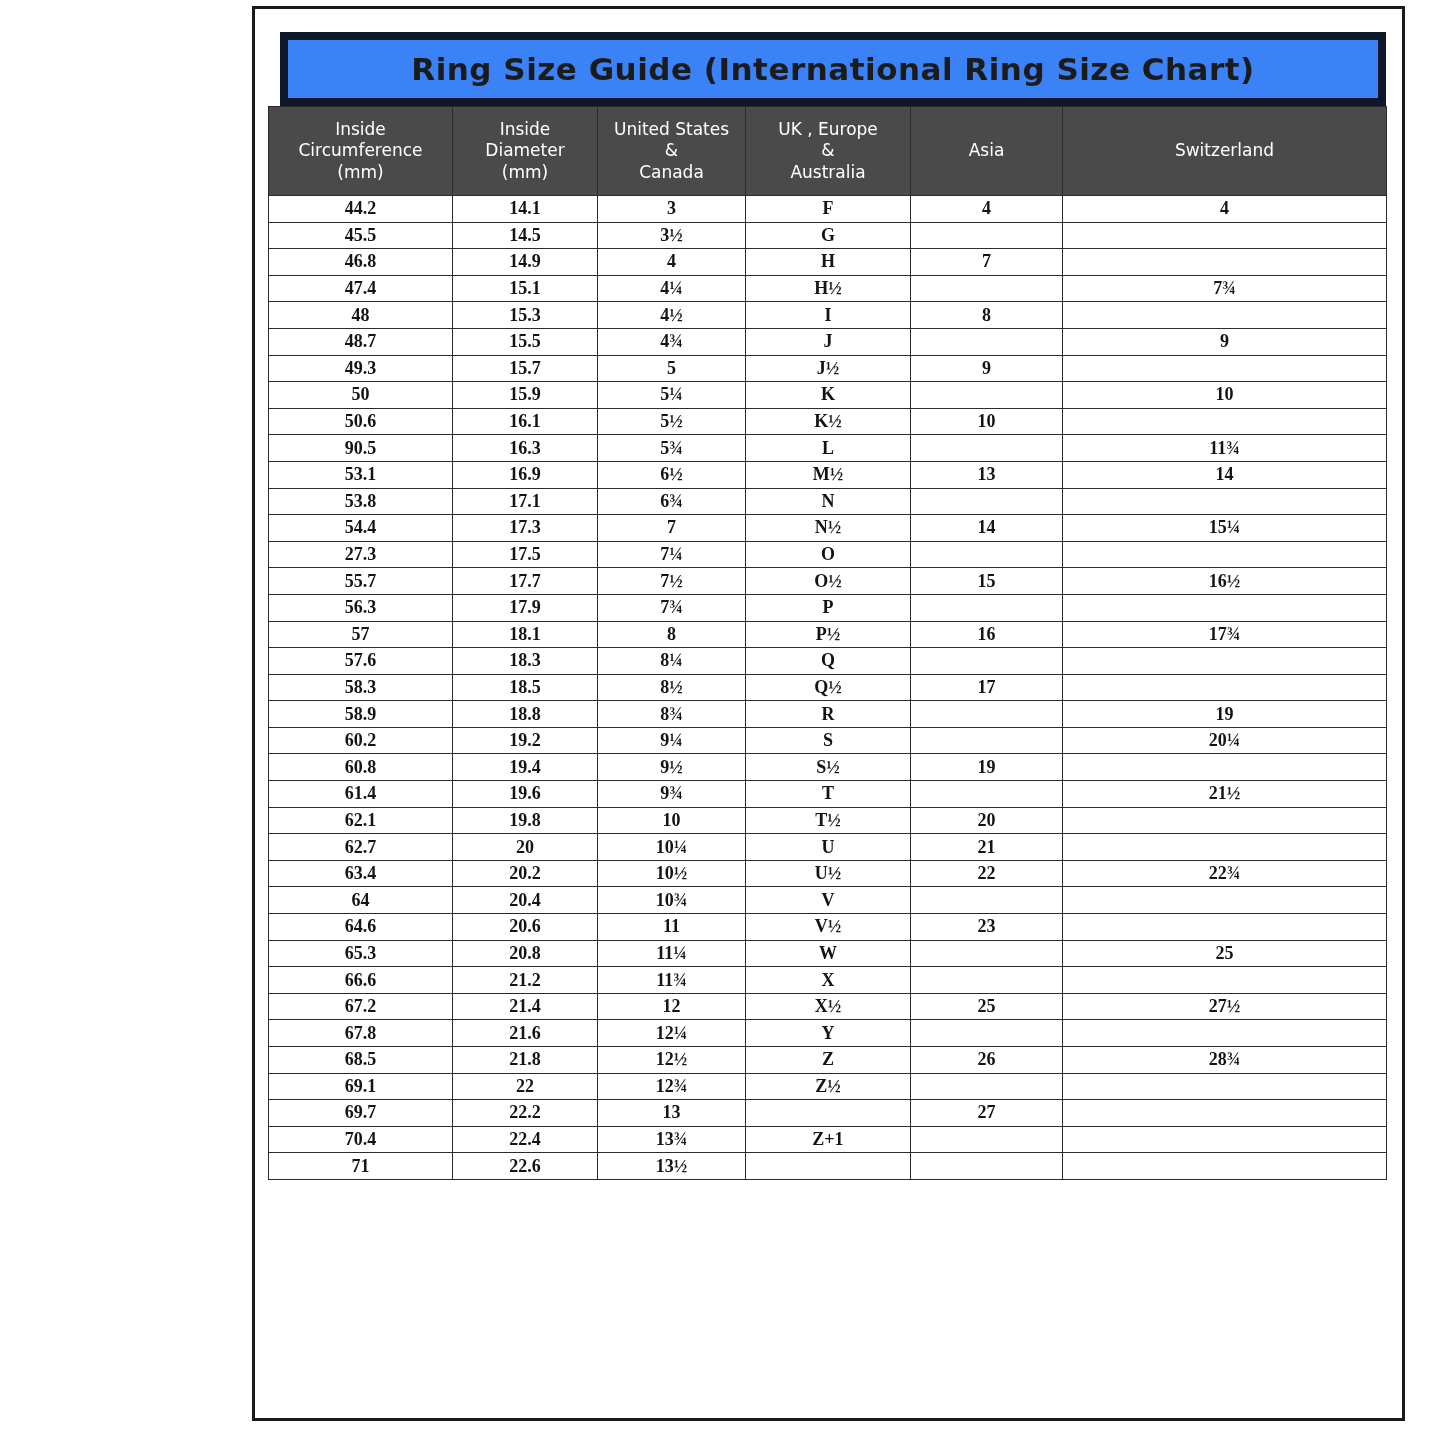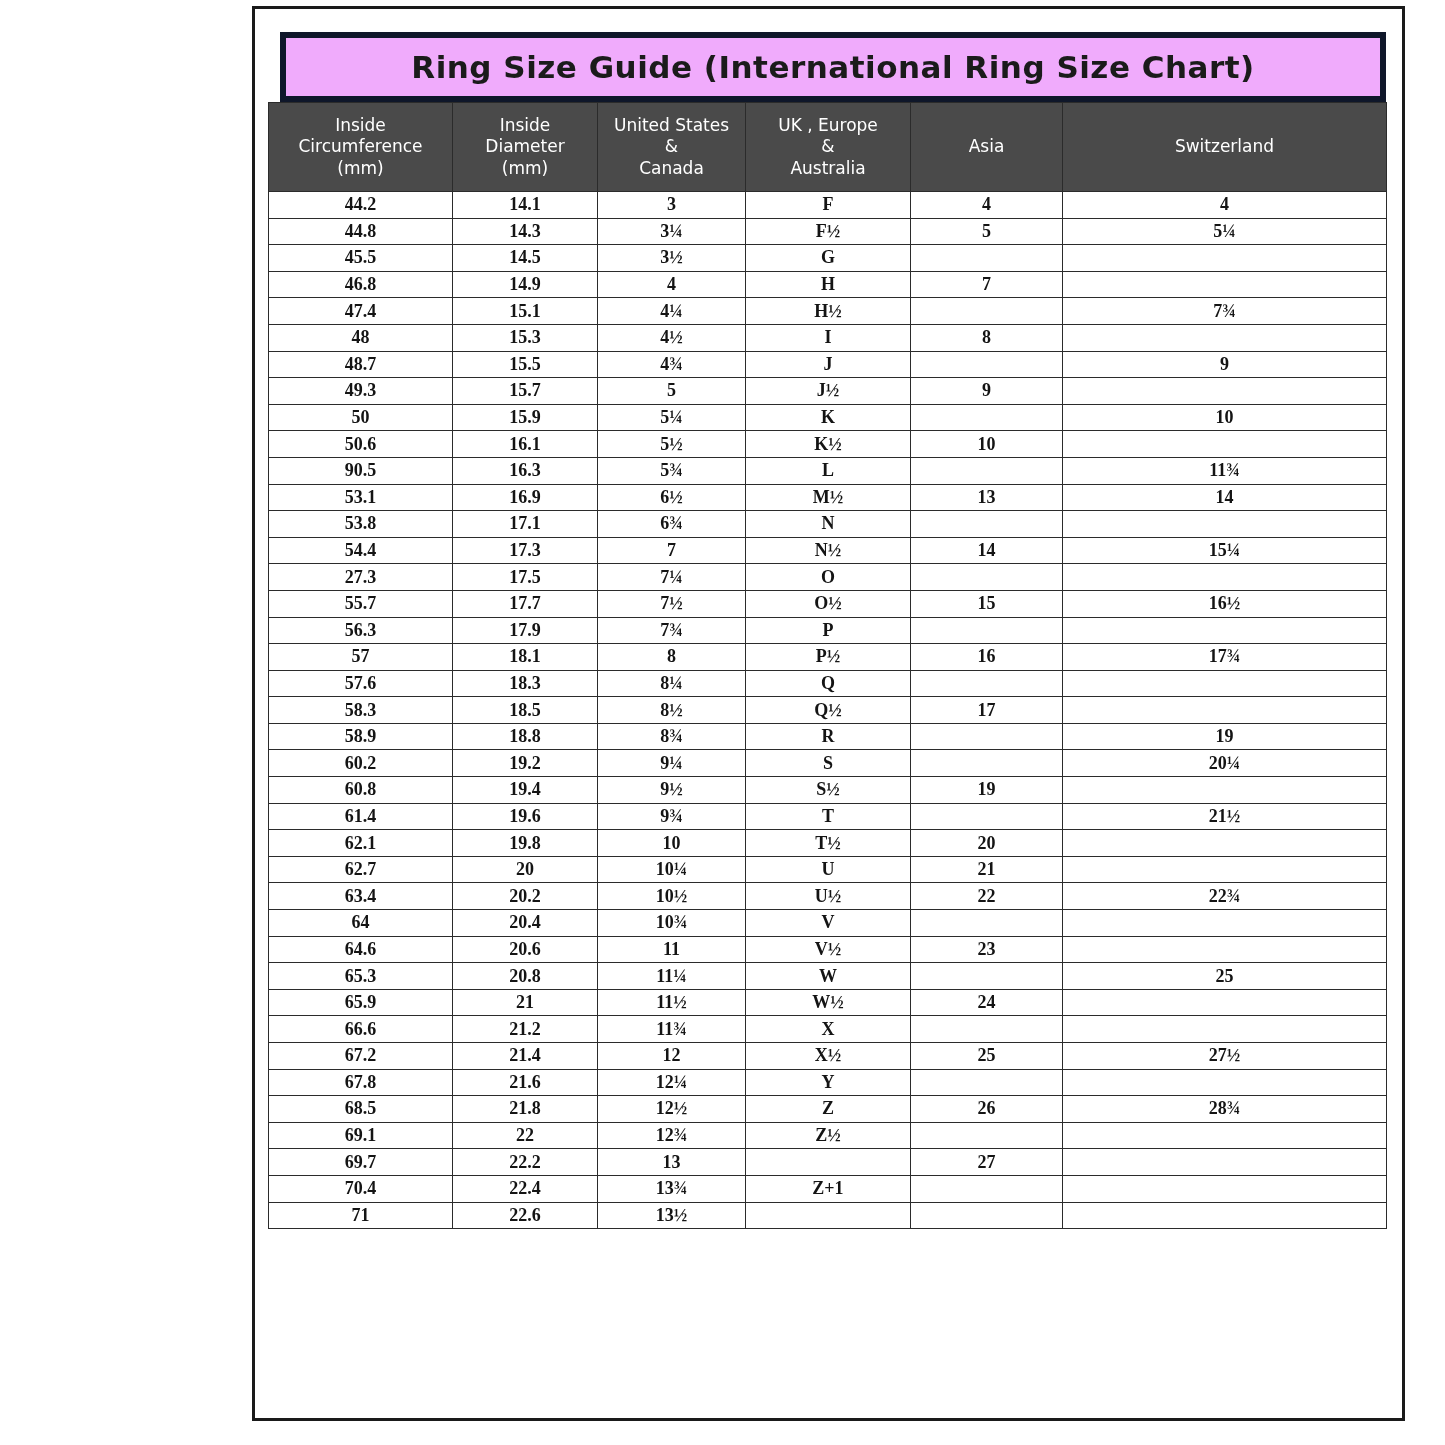--- a/index.html
+++ b/index.html
@@ -46,22 +46,22 @@
   }
 
   .sheet {
     position: absolute;
     left: 268px;
     top: 32px;
     width: 1118px;
   }
 
   .title-bar {
-    border: 6px solid #0f172a;
-    background: #f0abfc;
+    border: 8px solid #0f172a;
+    background: #3b82f6;
     height: 58px;
     display: flex;
     align-items: center;
     justify-content: center;
     margin-left: 12px;
   }
   .title-text {
     font-family: "DejaVu Sans", sans-serif;
     font-size: 31px;
     font-weight: bold;
@@ -162,28 +162,20 @@
       <tbody id="table-body">
           <tr>
             <td>44.2</td>
             <td>14.1</td>
             <td>3</td>
             <td>F</td>
             <td>4</td>
             <td>4</td>
           </tr>
           <tr>
-            <td>44.8</td>
-            <td>14.3</td>
-            <td>3¼</td>
-            <td>F½</td>
-            <td>5</td>
-            <td>5¼</td>
-          </tr>
-          <tr>
             <td>45.5</td>
             <td>14.5</td>
             <td>3½</td>
             <td>G</td>
             <td></td>
             <td></td>
           </tr>
           <tr>
             <td>46.8</td>
             <td>14.9</td>
@@ -394,28 +386,20 @@
           </tr>
           <tr>
             <td>65.3</td>
             <td>20.8</td>
             <td>11¼</td>
             <td>W</td>
             <td></td>
             <td>25</td>
           </tr>
           <tr>
-            <td>65.9</td>
-            <td>21</td>
-            <td>11½</td>
-            <td>W½</td>
-            <td>24</td>
-            <td></td>
-          </tr>
-          <tr>
             <td>66.6</td>
             <td>21.2</td>
             <td>11¾</td>
             <td>X</td>
             <td></td>
             <td></td>
           </tr>
           <tr>
             <td>67.2</td>
             <td>21.4</td>

